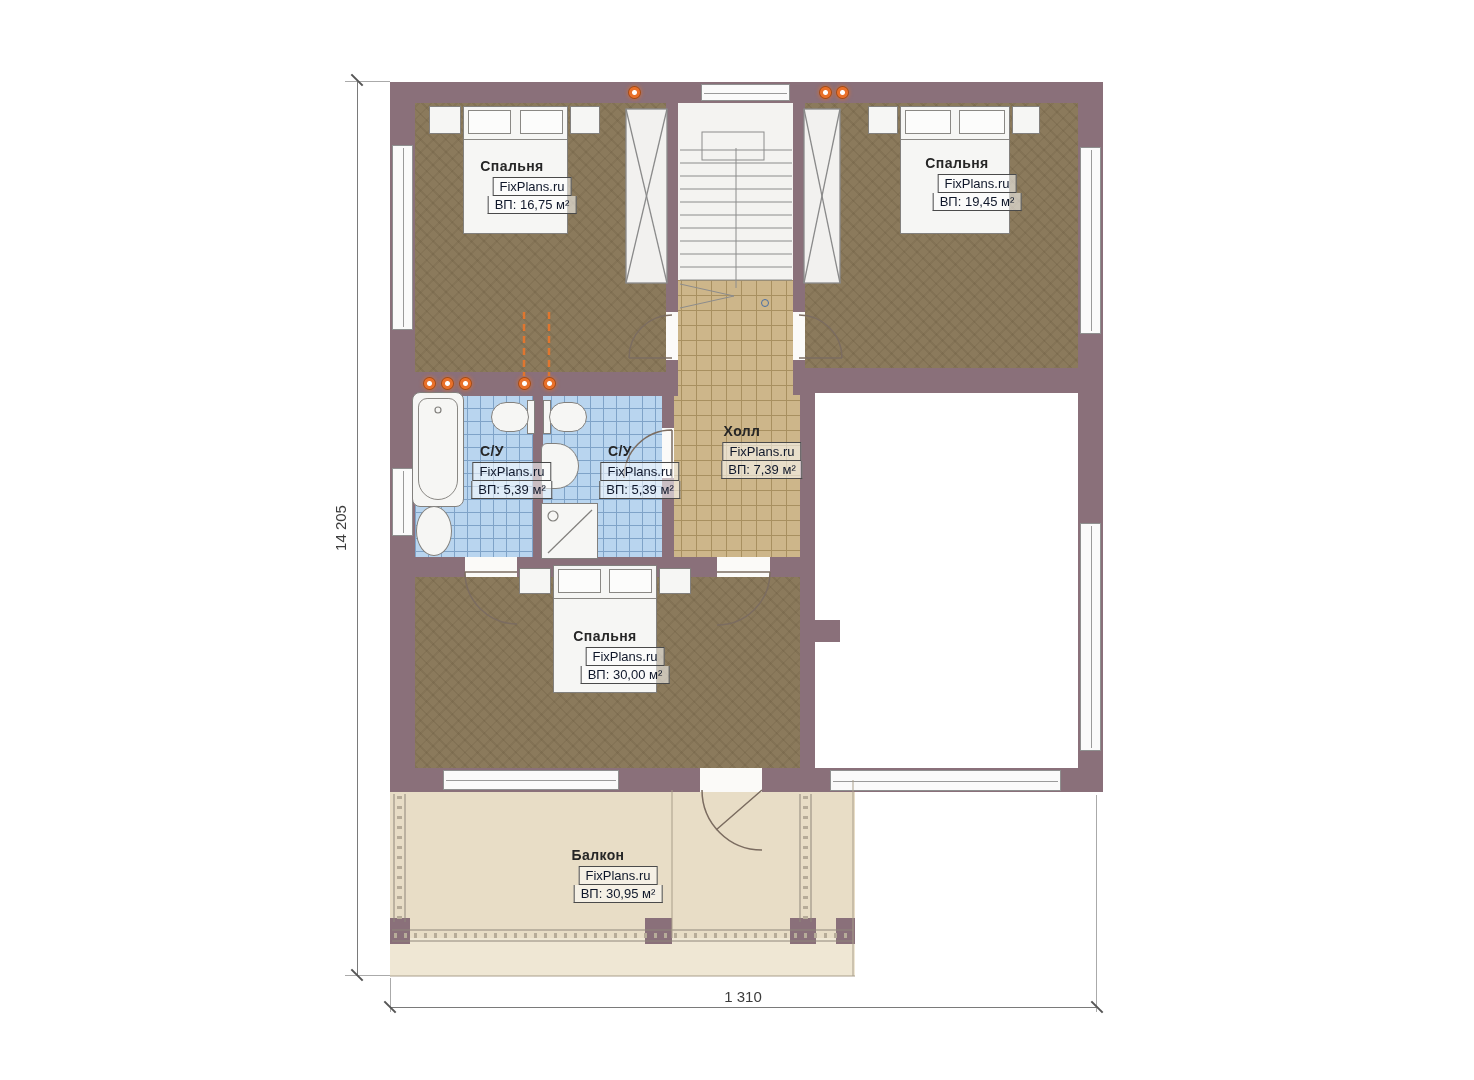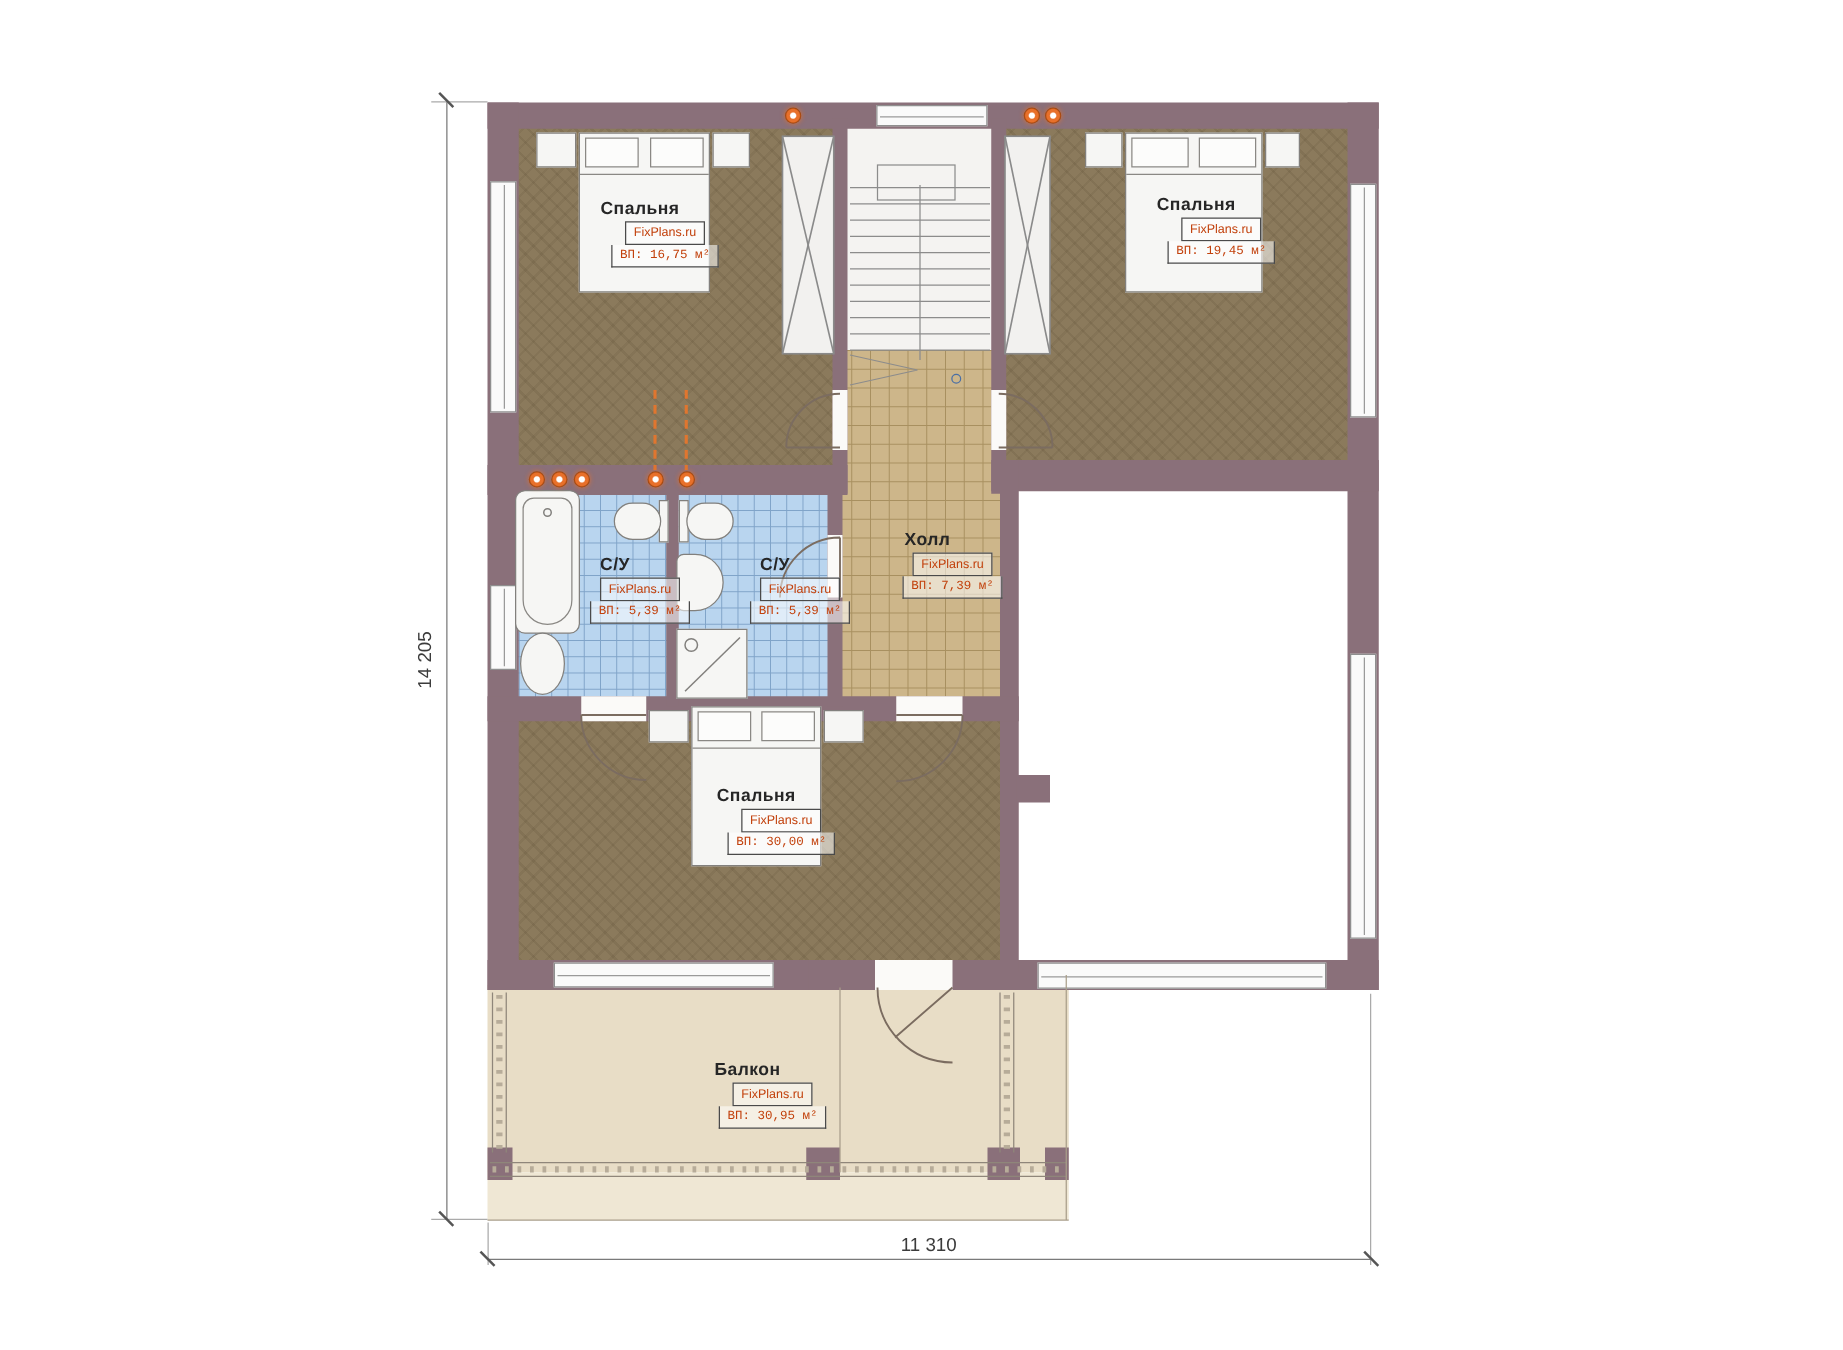--- a/index.html
+++ b/index.html
@@ -59,23 +59,23 @@
   .odot { position:absolute; width:13px; height:13px; border-radius:50%; z-index:6;
           background:radial-gradient(circle, #ffffff 0 2px, #e8702a 3px 5px, #a8490f 6px);
           box-shadow:0 0 4px rgba(232,112,42,.85); }
 
   
   .room-label { position:absolute; transform:translateX(-50%); display:flex;
                 flex-direction:column; align-items:center; z-index:7; }
   .room-label .name { font-size:14px; font-weight:bold; color:#262626;
                       letter-spacing:.4px; margin-bottom:3px; white-space:nowrap; }
   .room-label .box { border:1px solid #4a4a4a; background:rgba(255,255,255,.55);
-                     font-size:10px; color:#c2410c; padding:0 6px; line-height:17px;
+                     font-size:13px; color:#0f172a; padding:0 6px; line-height:17px;
                      white-space:nowrap; text-align:center;margin-left:40px; }
-  .room-label .box + .box { border-top:none;font-family:Liberation Mono, monospace; }
+  .room-label .box + .box { border-top:none; }
 
   
   .dim-line { position:absolute; background:#7a7a7a; z-index:7; }
   .dim-ext  { position:absolute; background:#aaaaaa; z-index:7; }
   .tick { position:absolute; width:16px; height:2px; background:#555;
           transform:rotate(45deg); z-index:7; }
   .dim-text { position:absolute; font-size:15px; color:#3c3c3c; z-index:7; white-space:nowrap; }
   .dim-text-v { transform:translate(-50%,-50%) rotate(-90deg); }
   .dim-text-h { transform:translateX(-50%); }
 
@@ -283,15 +283,15 @@
   <div class="dim-line" style="left:390px; top:1007px; width:707px; height:1px;"></div>
   <div class="dim-ext" style="left:345px;  top:81px;  width:45px; height:1px;"></div>
   <div class="dim-ext" style="left:345px;  top:975px; width:45px; height:1px;"></div>
   <div class="dim-ext" style="left:390px;  top:978px; width:1px;  height:34px;"></div>
   <div class="dim-ext" style="left:1096px; top:795px; width:1px;  height:217px;"></div>
   <div class="tick" style="left:349px;  top:79px;"></div>
   <div class="tick" style="left:349px;  top:974px;"></div>
   <div class="tick" style="left:382px;  top:1006px;"></div>
   <div class="tick" style="left:1089px; top:1006px;"></div>
   <div class="dim-text dim-text-v" style="left:340px; top:528px;">14 205</div>
-  <div class="dim-text dim-text-h" style="left:743px; top:988px;">11 310</div>
+  <div class="dim-text dim-text-h" style="left:743px; top:988px;">1 310</div>
 
 </div>
 
 </body></html>

